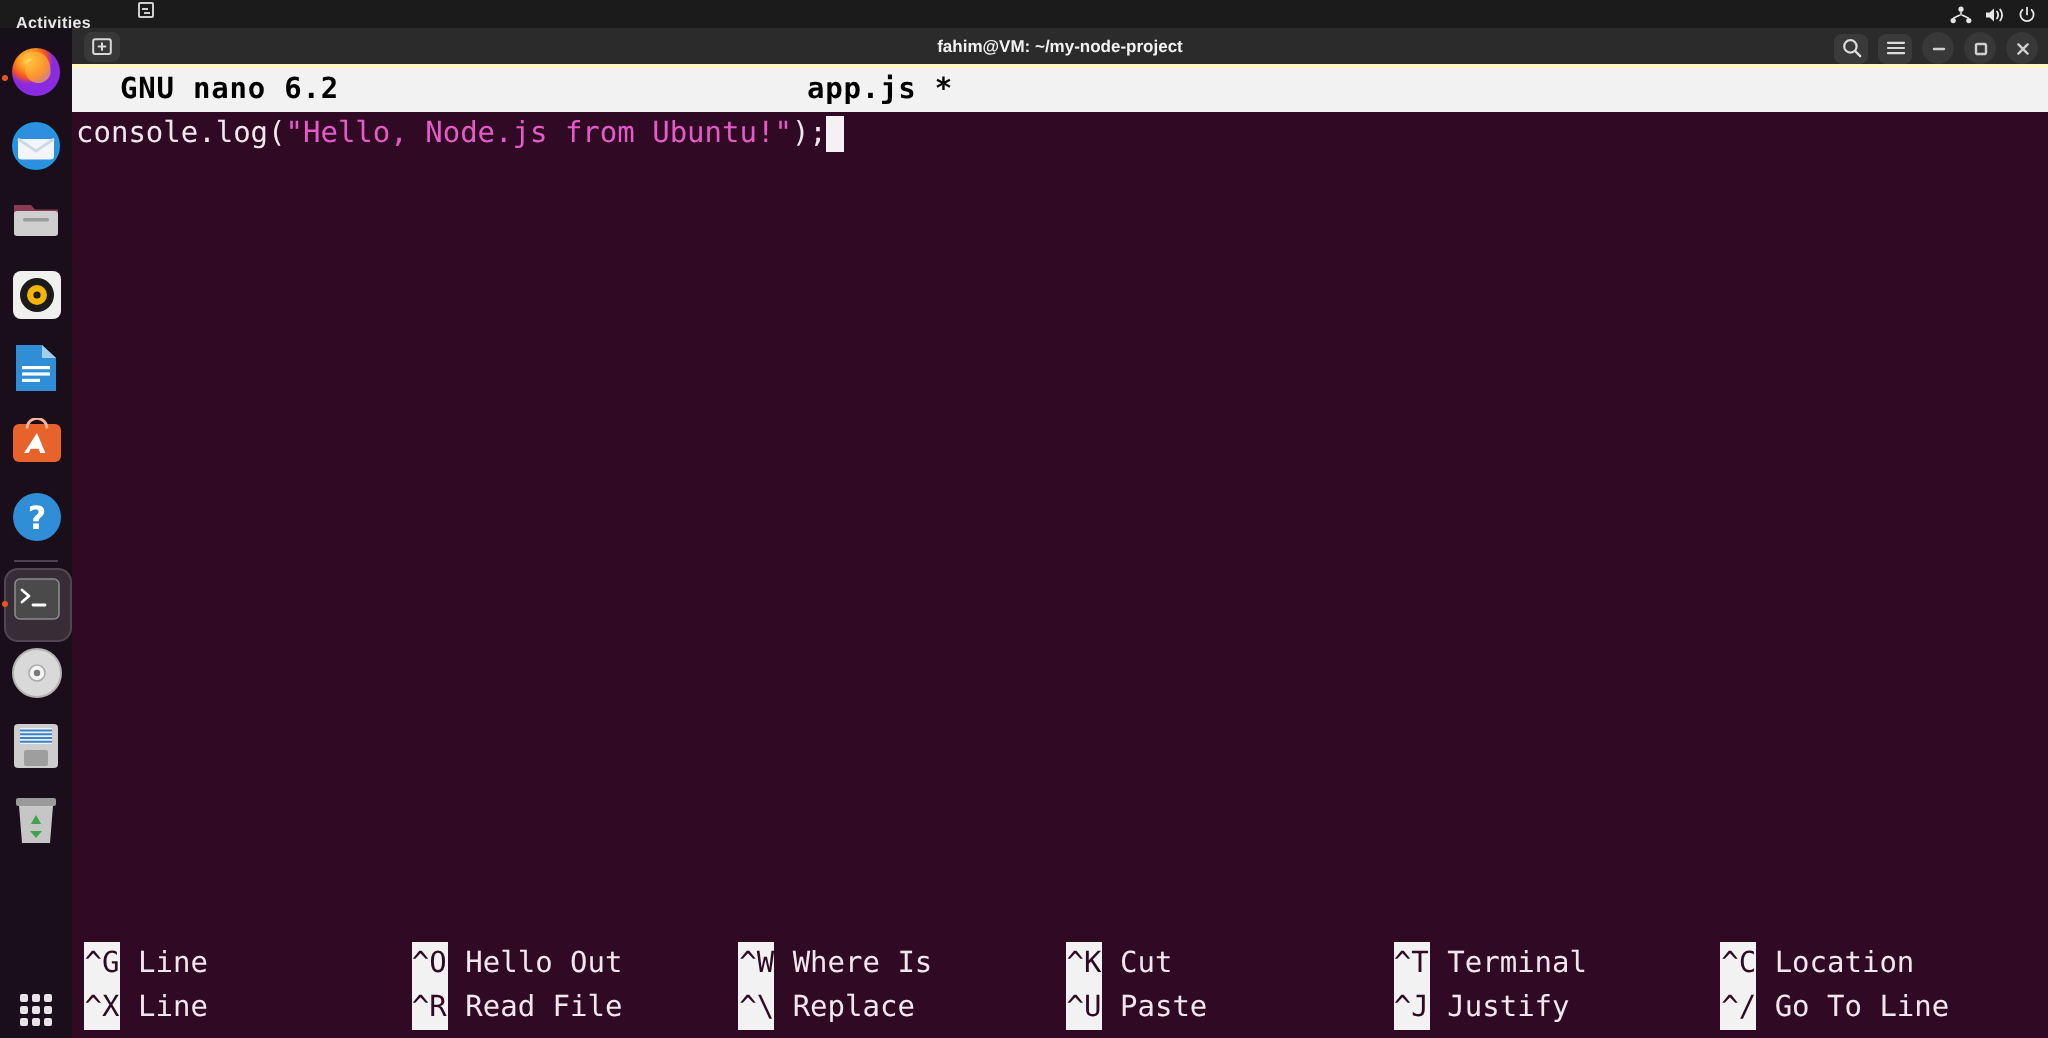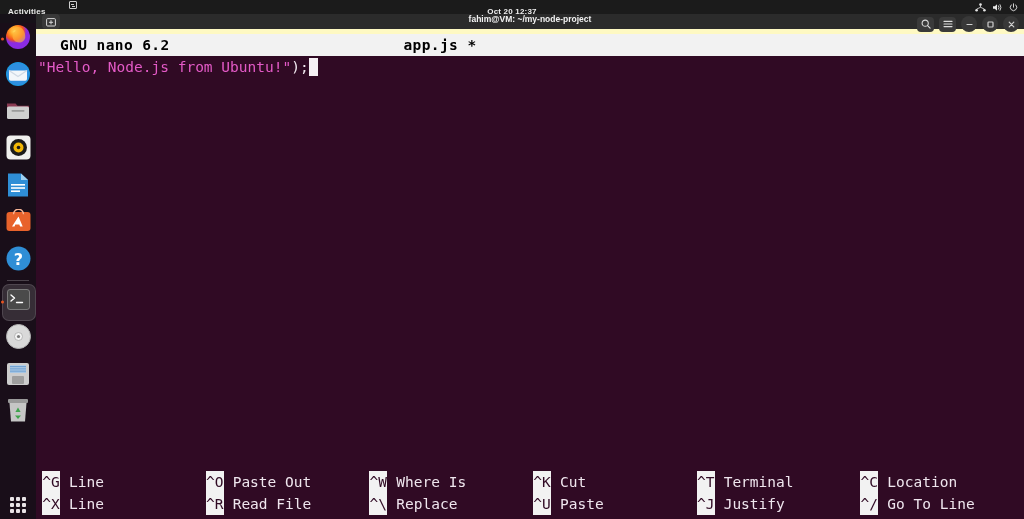--- a/index.html
+++ b/index.html
@@ -72,22 +72,22 @@
   }
   .appgrid i { background:#e8e3e6; border-radius:1px; display:block; }
 
   
   .term-window {
     position:absolute; top:14px; left:36px; width:988px; height:505px;
     display:flex; flex-direction:column;
   }
   .term-header {
     height:20px; background:#2b2b2b; color:#ffffff;
-    display:flex; align-items:flex-start; position:relative;
-    border-bottom:5px solid #fef9c3;
+    display:flex; align-items:center; position:relative;
+    border-bottom:2px solid #fef9c3;
   }
   .hdr-btn {
     width:18px; height:15px; border-radius:4px; background:#383838;
     display:flex; align-items:center; justify-content:center;
     margin-left:6px; color:#dcdcdc;
   }
   .hdr-title {
     position:absolute; left:0; right:0; text-align:center;
     font-size:8.5px; font-weight:700; color:#f2f2f2; pointer-events:none;
   }
@@ -154,21 +154,20 @@
 <body>
 
 <div id="screen">
 
   <div class="topbar">
     <div class="tb-activities">Activities</div>
     <div class="tb-app">
       <span class="tb-appicon"></span>
       <span>Terminal</span>
     </div>
-    <div class="tb-clock">Oct 20  12:37</div>
     <div class="tb-tray">
       <span>
         <svg width="11" height="9" viewBox="0 0 11 9">
             <circle cx="5.5" cy="1.6" r="1.3" fill="#e6e6e6"></circle>
             <circle cx="1.6" cy="7.3" r="1.3" fill="#e6e6e6"></circle>
             <circle cx="9.4" cy="7.3" r="1.3" fill="#e6e6e6"></circle>
             <path d="M5.5 2.8v2M1.6 6.1l3.4-1.6M9.4 6.1L6 4.5" stroke="#e6e6e6" stroke-width="0.8" fill="none"></path>
           </svg>
       </span>
       <span>
@@ -368,42 +367,42 @@
     </div>
 
     <div class="nano">
 
       <div class="nano-titlebar">
         <span class="nano-version">GNU nano 6.2</span>
         <span class="nano-filename">app.js *</span>
       </div>
 
       <div class="nano-body">
-        <div class="code-line"><span class="tok-str">"Hello, Node.js from Ubuntu!"</span><span class="tok-plain">);</span><span class="cursor"></span></div>
+        <div class="code-line"><span class="tok-plain">console.log(</span><span class="tok-str">"Hello, Node.js from Ubuntu!"</span><span class="tok-plain">);</span><span class="cursor"></span></div>
       </div>
 
       <div class="nano-statusline"></div>
 
       <div class="nano-shortcuts">
 
         <div class="sc-col">
           <div class="sc-row">
             <span class="sc-key">^G</span>
             <span class="sc-label">Line</span>
           </div>
           <div class="sc-row">
             <span class="sc-key">^X</span>
             <span class="sc-label">Line</span>
           </div>
         </div>
 
         <div class="sc-col">
           <div class="sc-row">
             <span class="sc-key">^O</span>
-            <span class="sc-label">Paste Out</span>
+            <span class="sc-label">Hello Out</span>
           </div>
           <div class="sc-row">
             <span class="sc-key">^R</span>
             <span class="sc-label">Read File</span>
           </div>
         </div>
 
         <div class="sc-col">
           <div class="sc-row">
             <span class="sc-key">^W</span>

